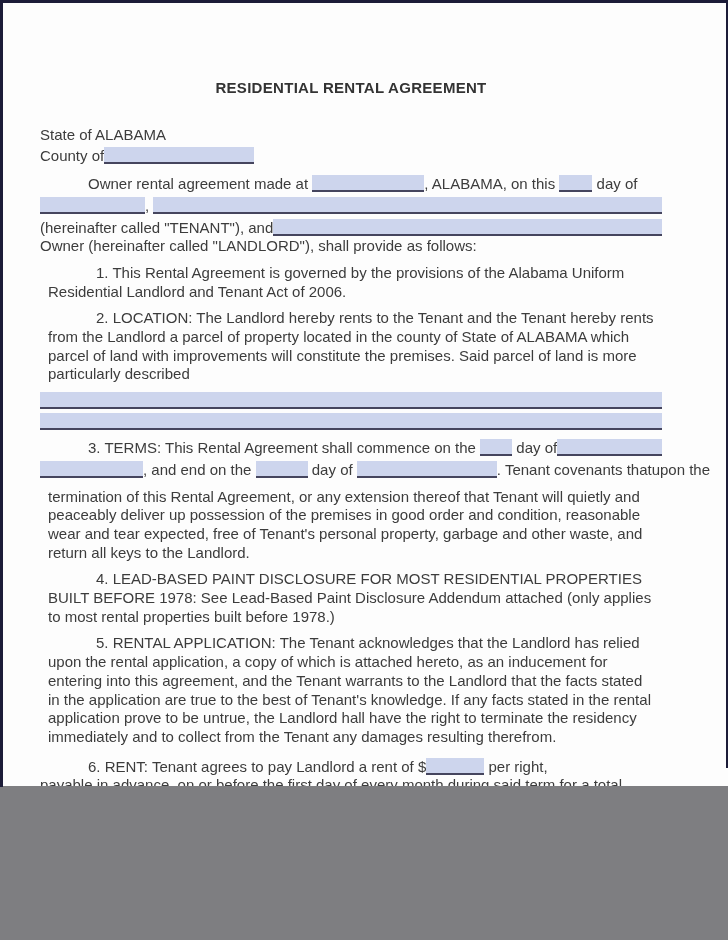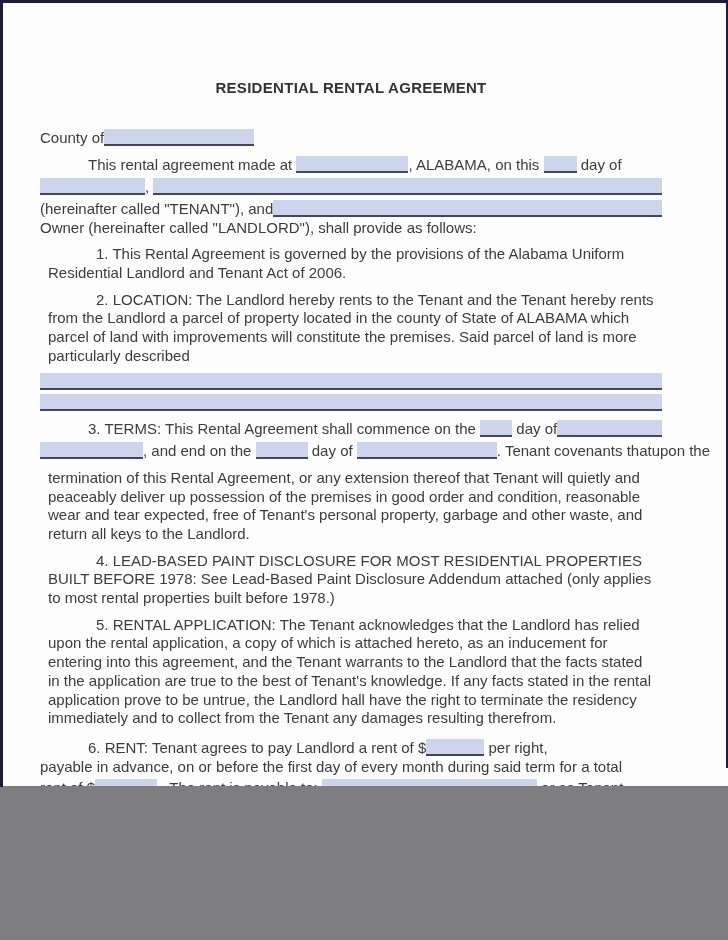--- a/index.html
+++ b/index.html
@@ -33,28 +33,31 @@
 <body>
 
 <div class="page">
 
   <div class="content">
 
     <div class="doc-title">RESIDENTIAL RENTAL AGREEMENT</div>
 
     <div class="sec">
       <div class="line">
+          <span class="t">State of ALABAMA</span>
+        </div>
+      <div class="line">
           <span class="t">County of</span>
           <span class="field" style="width:150px"></span>
         </div>
     </div>
 
     <div class="sec">
       <div class="line ind">
-          <span class="t">This rental agreement made at </span>
+          <span class="t">Owner rental agreement made at </span>
           <span class="field" style="width:112px"></span>
           <span class="t">, ALABAMA, on this </span>
           <span class="field" style="width:33px"></span>
           <span class="t"> day of</span>
         </div>
       <div class="line">
           <span class="field" style="width:105px"></span>
           <span class="t">, </span>
           <span class="field" style="width:55px"></span>
           <span class="field fill"></span>

